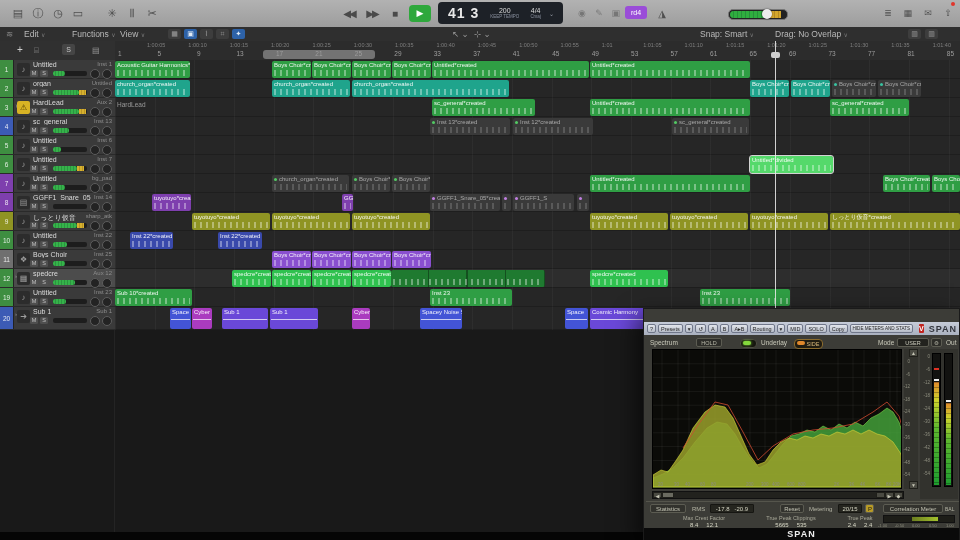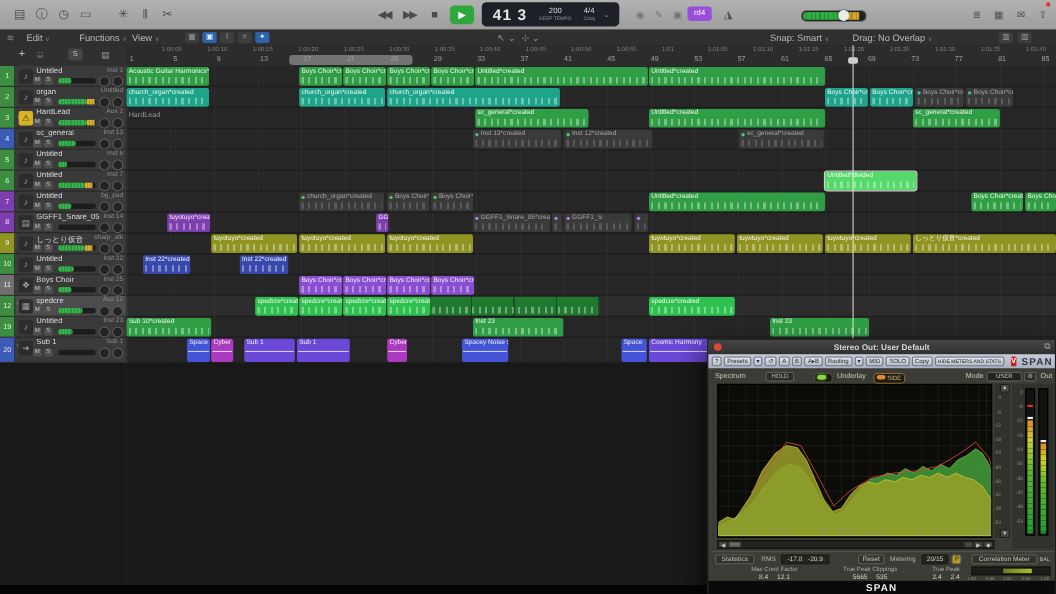--- a/index.html
+++ b/index.html
@@ -701,25 +701,20 @@
       <div class="wave"></div>
     </div>
   </div>
 <div class="abs" id="below"></div>
 <div class="abs" id="below-div"></div>
 <div class="abs" id="bottom-black"></div>
 <div class="abs" id="playhead" style="left: 775px; top: 41px; height: 267px;"></div>
 <div class="abs" id="ph-handle" style="left: 771px; top: 52px;"></div>
 
 <div class="abs" id="span-win">
-  <div class="abs" id="sw-title">
-    <div class="abs" id="sw-close"></div>
-    <div class="abs t">Stereo Out: User Default</div>
-    <div class="abs" id="sw-link">⧉</div>
-  </div>
   <div class="abs" id="sw-bar">
       <div class="swb">?</div>
       <div class="swb">Presets</div>
       <div class="swb">▾</div>
       <div class="swb">↺</div>
       <div class="swb">A</div>
       <div class="swb">B</div>
       <div class="swb">A▸B</div>
       <div class="swb">Routing</div>
       <div class="swb">▾</div>

